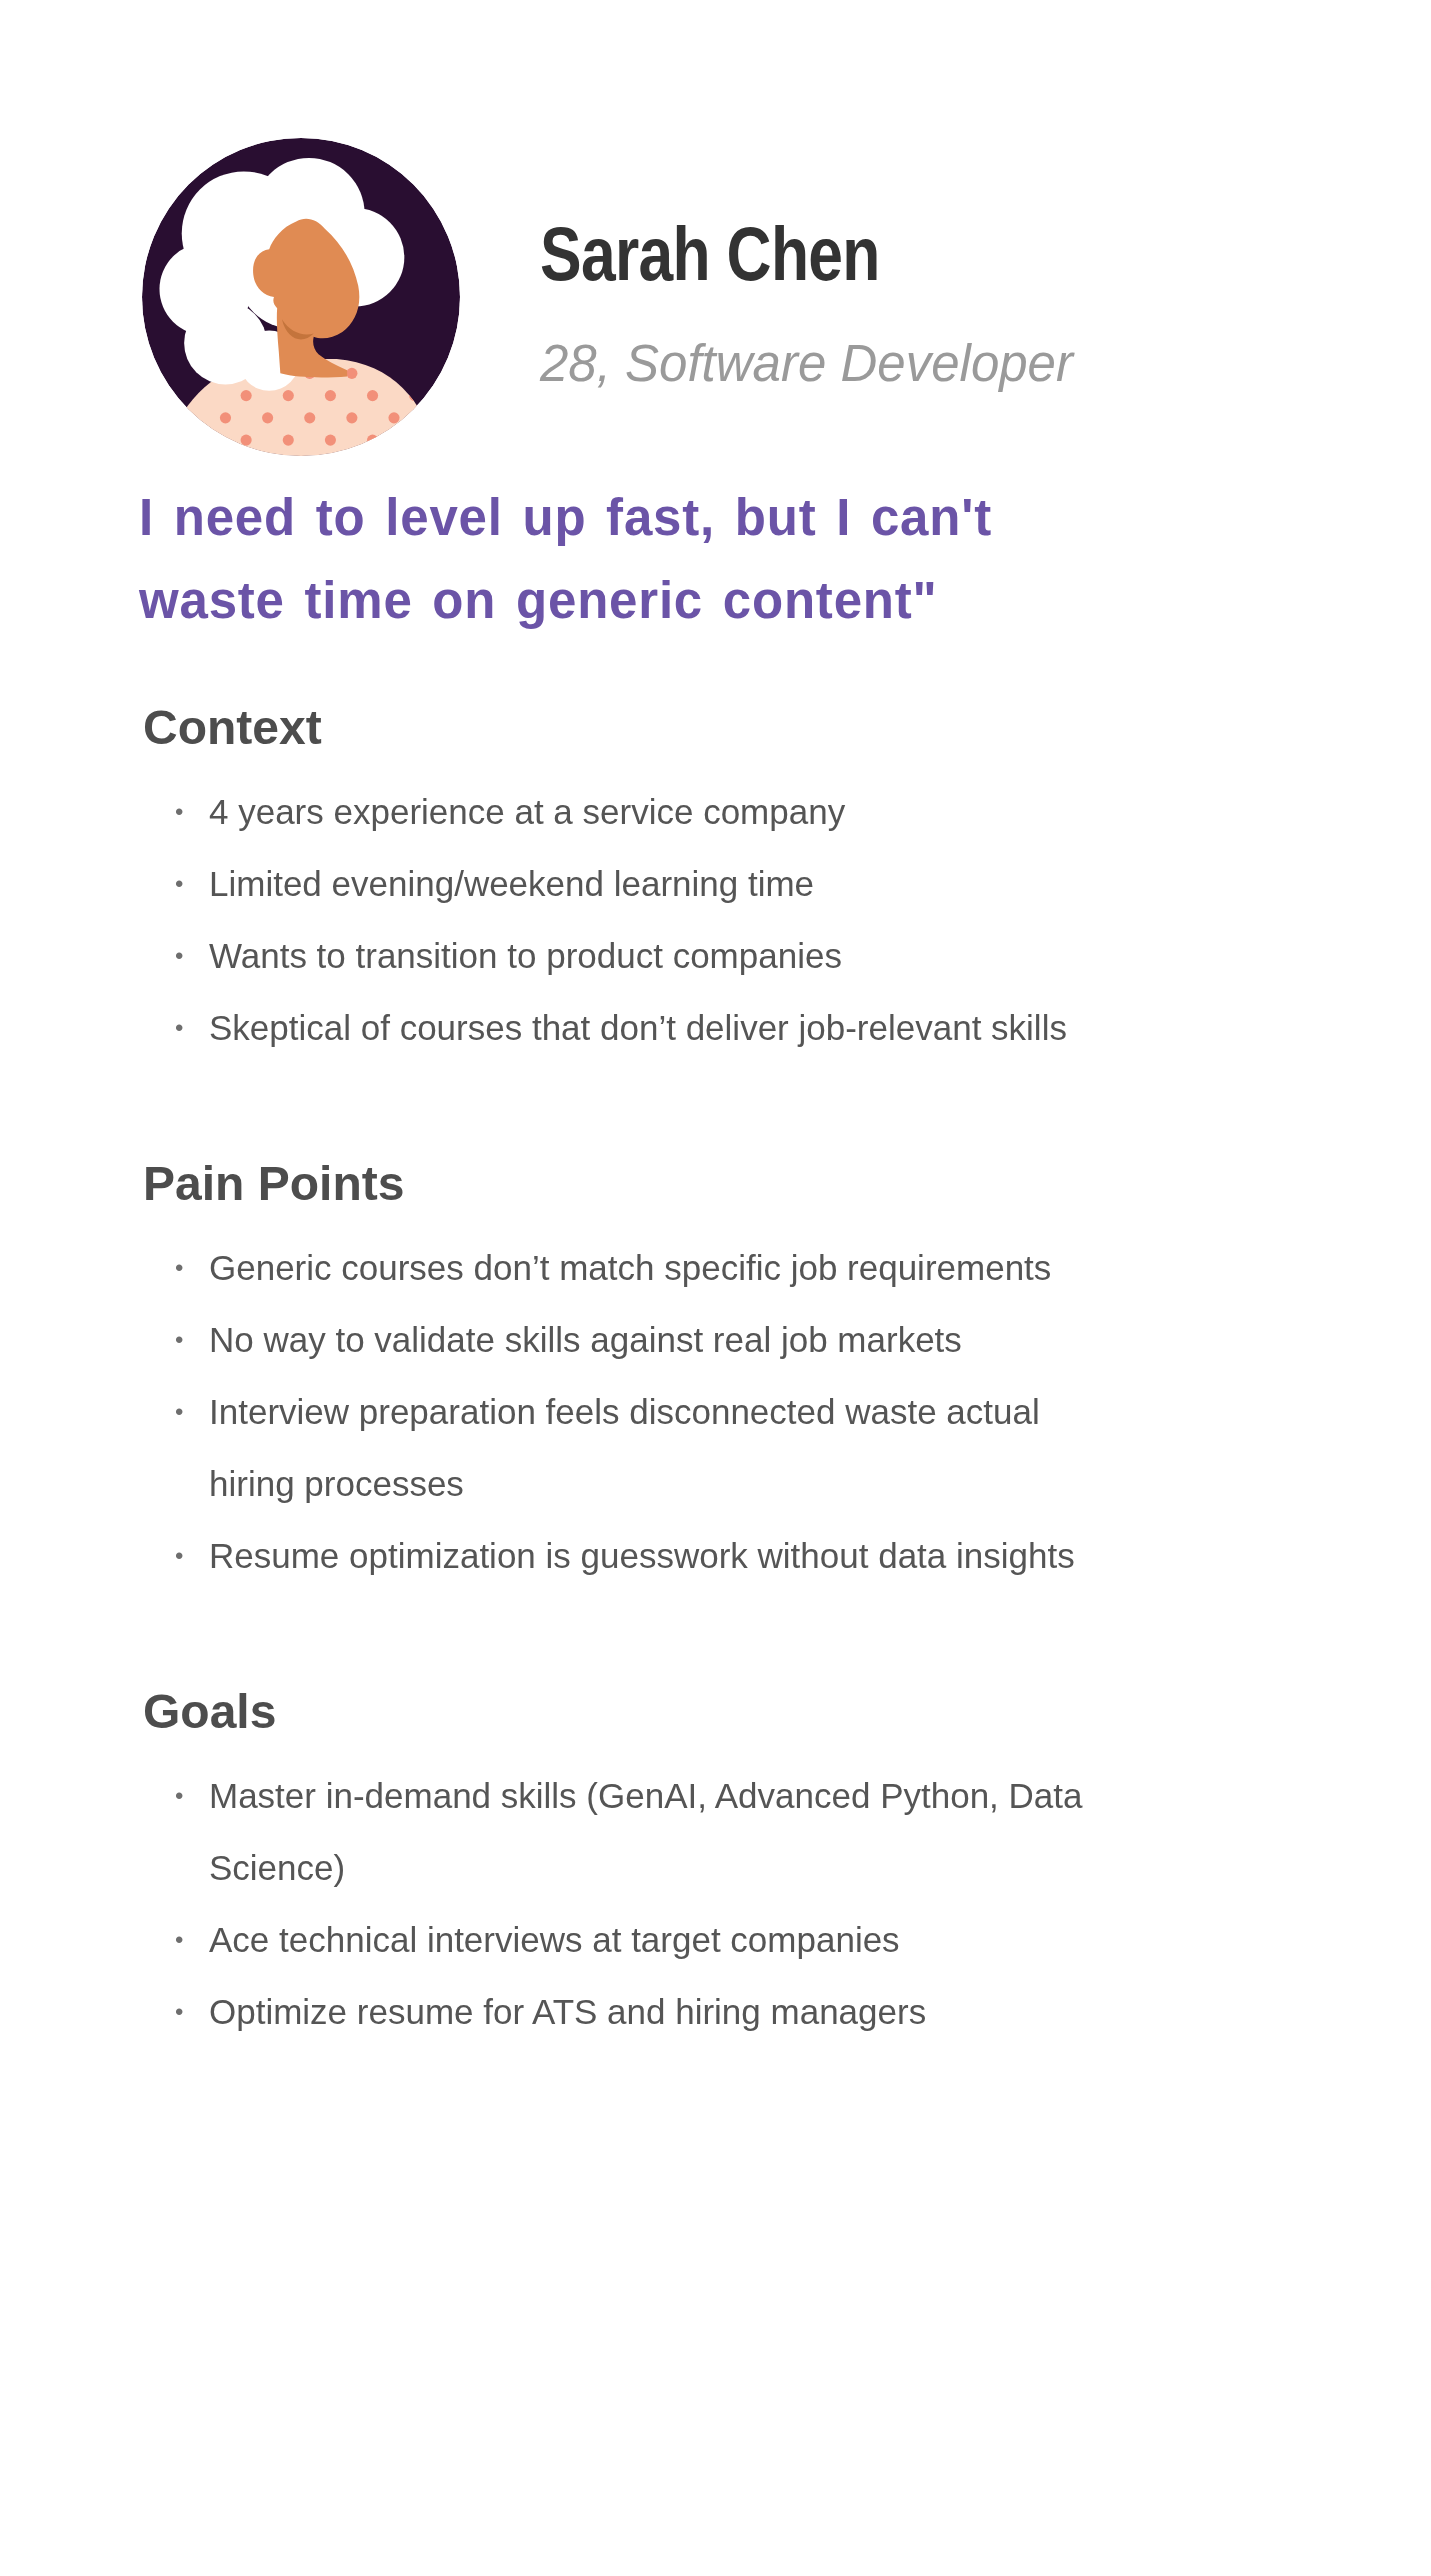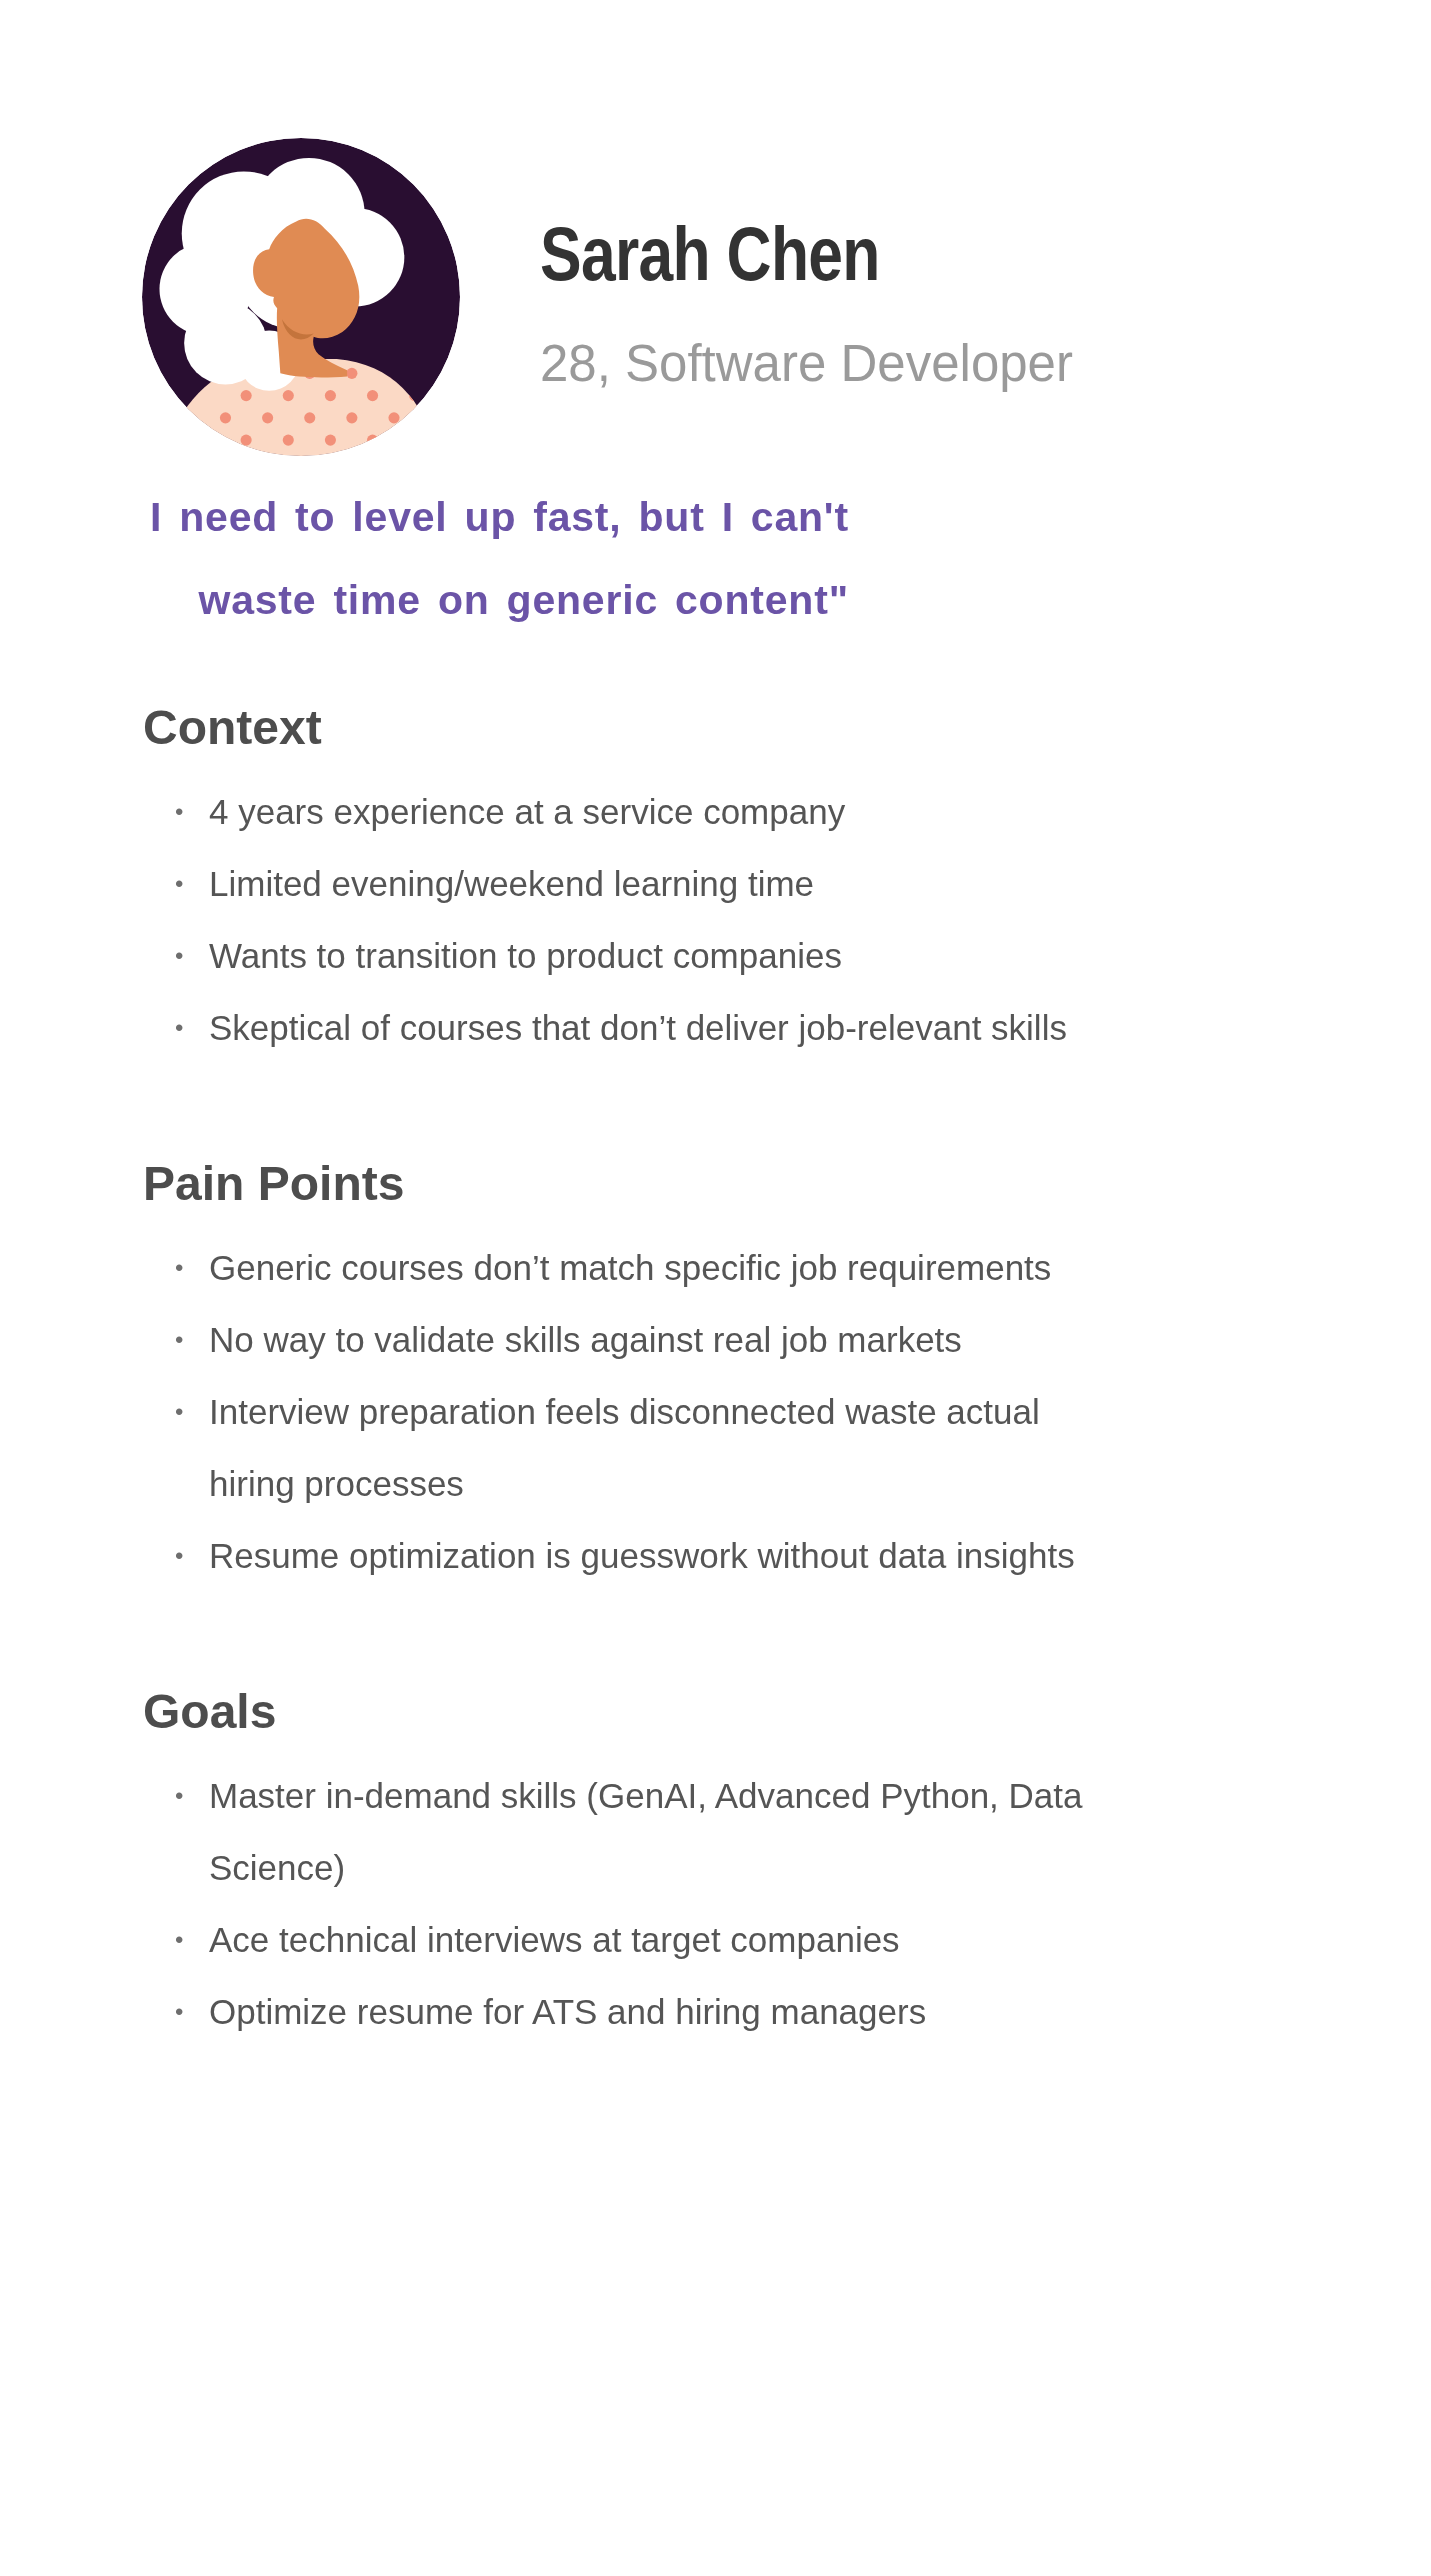--- a/index.html
+++ b/index.html
@@ -36,33 +36,33 @@
     transform:scaleX(0.82);
     transform-origin:left top;
     white-space:nowrap;
   }
   .subtitle {
     margin-top:46px;
     font-size:51px;
     color:#9A9A9A;
     line-height:1;
     white-space:nowrap;
+    font-style:italic;
   }
   
   .quote {
     position:absolute;
-    left:150px;
+    left:139px;
     top:476px;
-    font-size:41px;
+    font-size:51px;
     font-weight:bold;
     line-height:83px;
     color:#6B54A7;
     letter-spacing:0.8px;
     word-spacing:4.8px;
-    text-align:right;
   }
   
   .sections {
     position:absolute;
     left:143px;
     top:704px;
     width:1153px;
   }
   .section h2 {
     font-size:48px;

